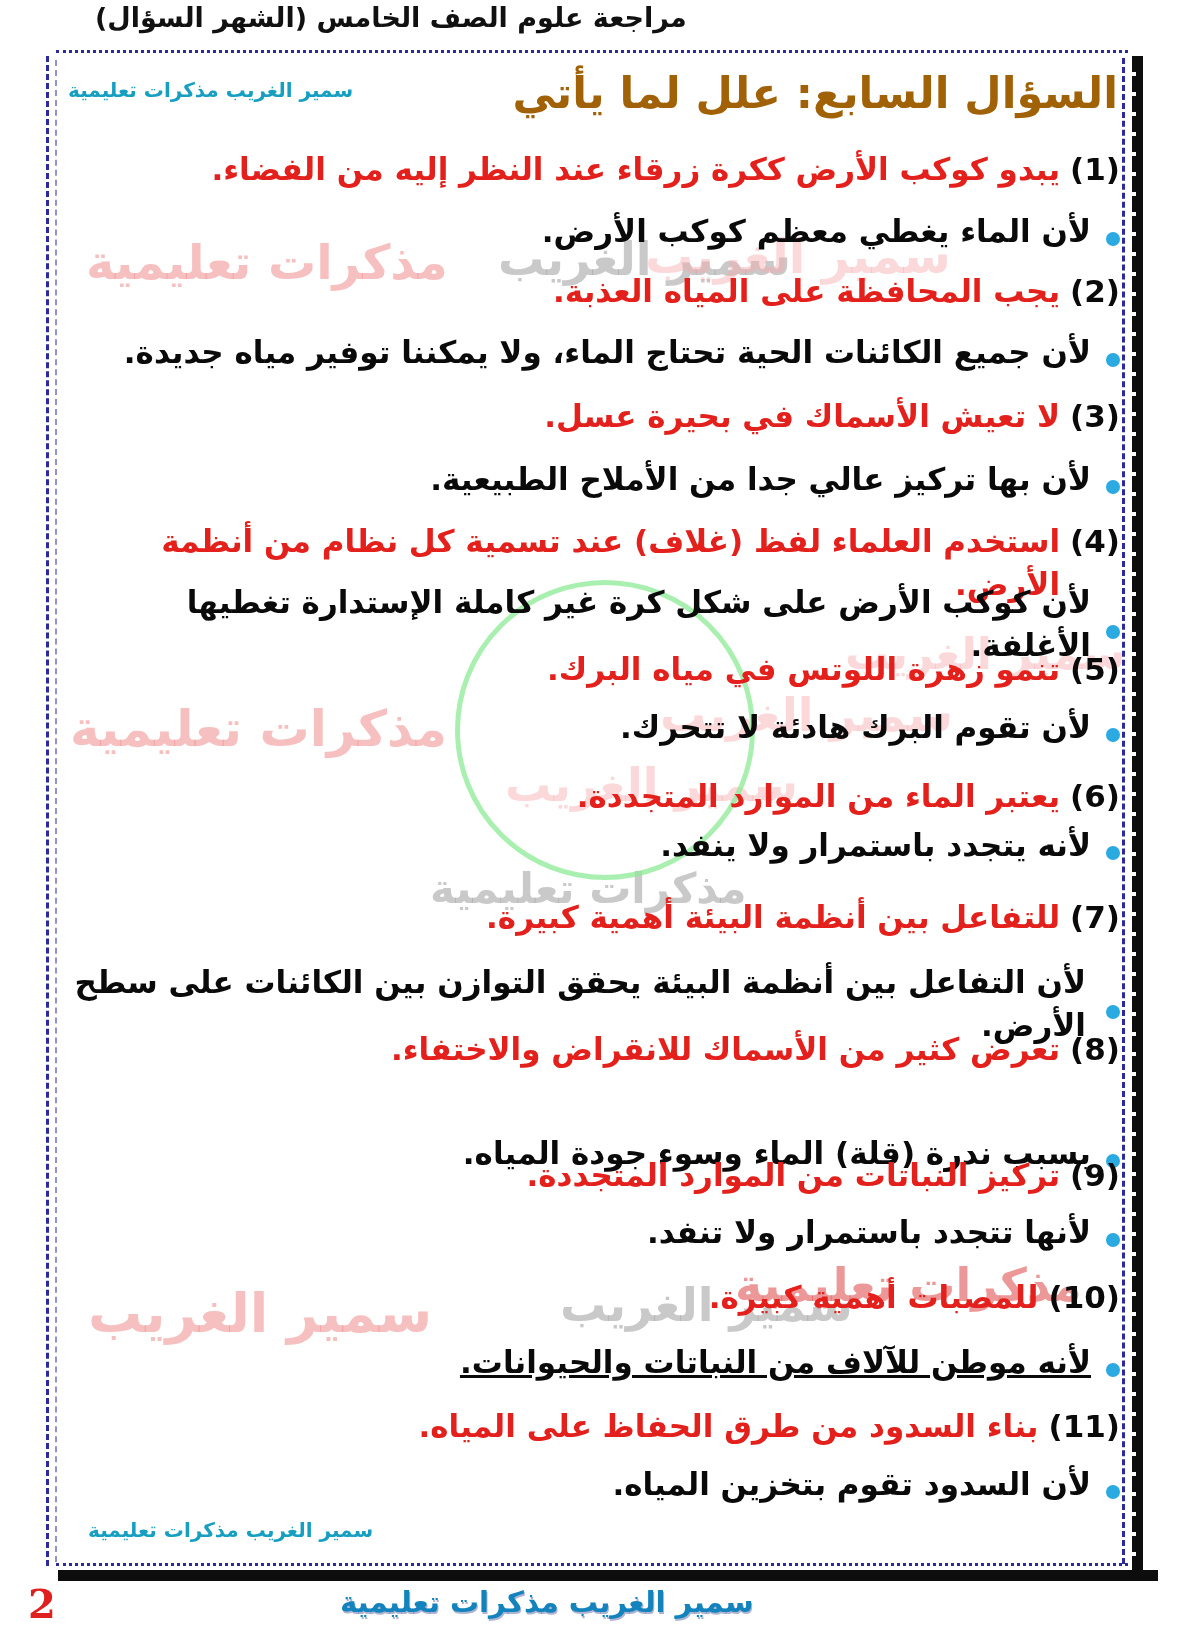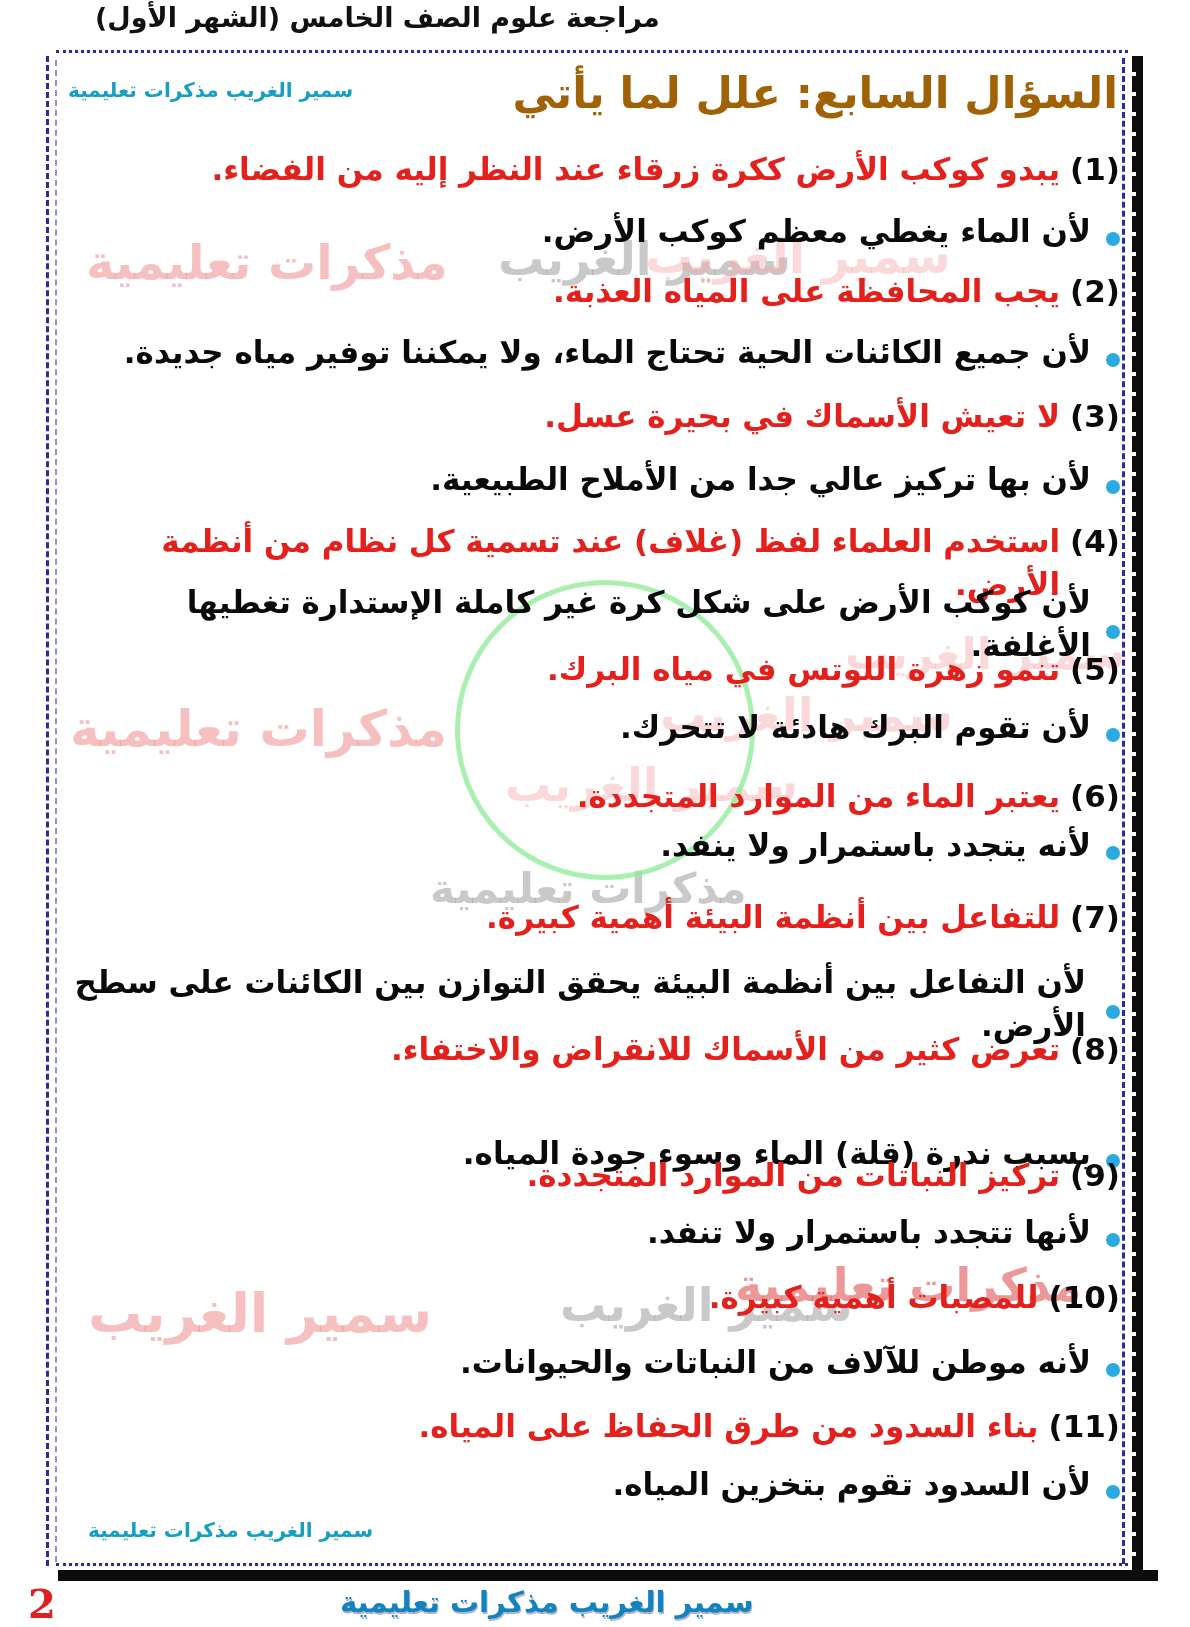--- a/index.html
+++ b/index.html
@@ -81,21 +81,21 @@
     position:absolute;left:28px;top:1580px;
     font-family:"DejaVu Serif",serif;
     font-size:40px;font-weight:bold;color:#e01f1f;
   }
 </style>
 </head>
 <body>
 
 <div class="page">
 
-  <div class="top-header">مراجعة  علوم الصف الخامس  (الشهر الأول)</div>
+  <div class="top-header">مراجعة  علوم الصف الخامس  (الشهر السؤال)</div>
 
   <div class="border-top"></div>
   <div class="border-left"></div>
   <div class="border-left2"></div>
   <div class="border-bottom"></div>
   <div class="border-right-dots"></div>
   <div class="right-bar"></div>
 
   <div class="wm wm-pink" style="left:86px;top:234px;font-size:48px;">مذكرات تعليمية</div>
   <div class="wm wm-gray" style="left:498px;top:232px;font-size:46px;">سمير الغريب</div>
@@ -197,21 +197,21 @@
   </div>
   <div class="a-row" style="top: 1211px;">
     <span class="bullet"></span>
     <span class="a-text">لأنها تتجدد باستمرار ولا تنفد.</span>
   </div>
 
   <div class="q-row" style="top: 1276px;">
     <bdi class="q-num" dir="ltr">(10)</bdi>
     <span class="q-text">للمصبات أهمية كبيرة.</span>
   </div>
-  <div class="a-row" style="top: 1341px;">
+  <div class="a-row" style="top: 1341px; text-decoration: underline;">
     <span class="bullet"></span>
     <span class="a-text">لأنه موطن للآلاف من النباتات والحيوانات.</span>
   </div>
 
   <div class="q-row" style="top: 1405px;">
     <bdi class="q-num" dir="ltr">(11)</bdi>
     <span class="q-text">بناء السدود من طرق الحفاظ على المياه.</span>
   </div>
   <div class="a-row" style="top: 1463px;">
     <span class="bullet"></span>

